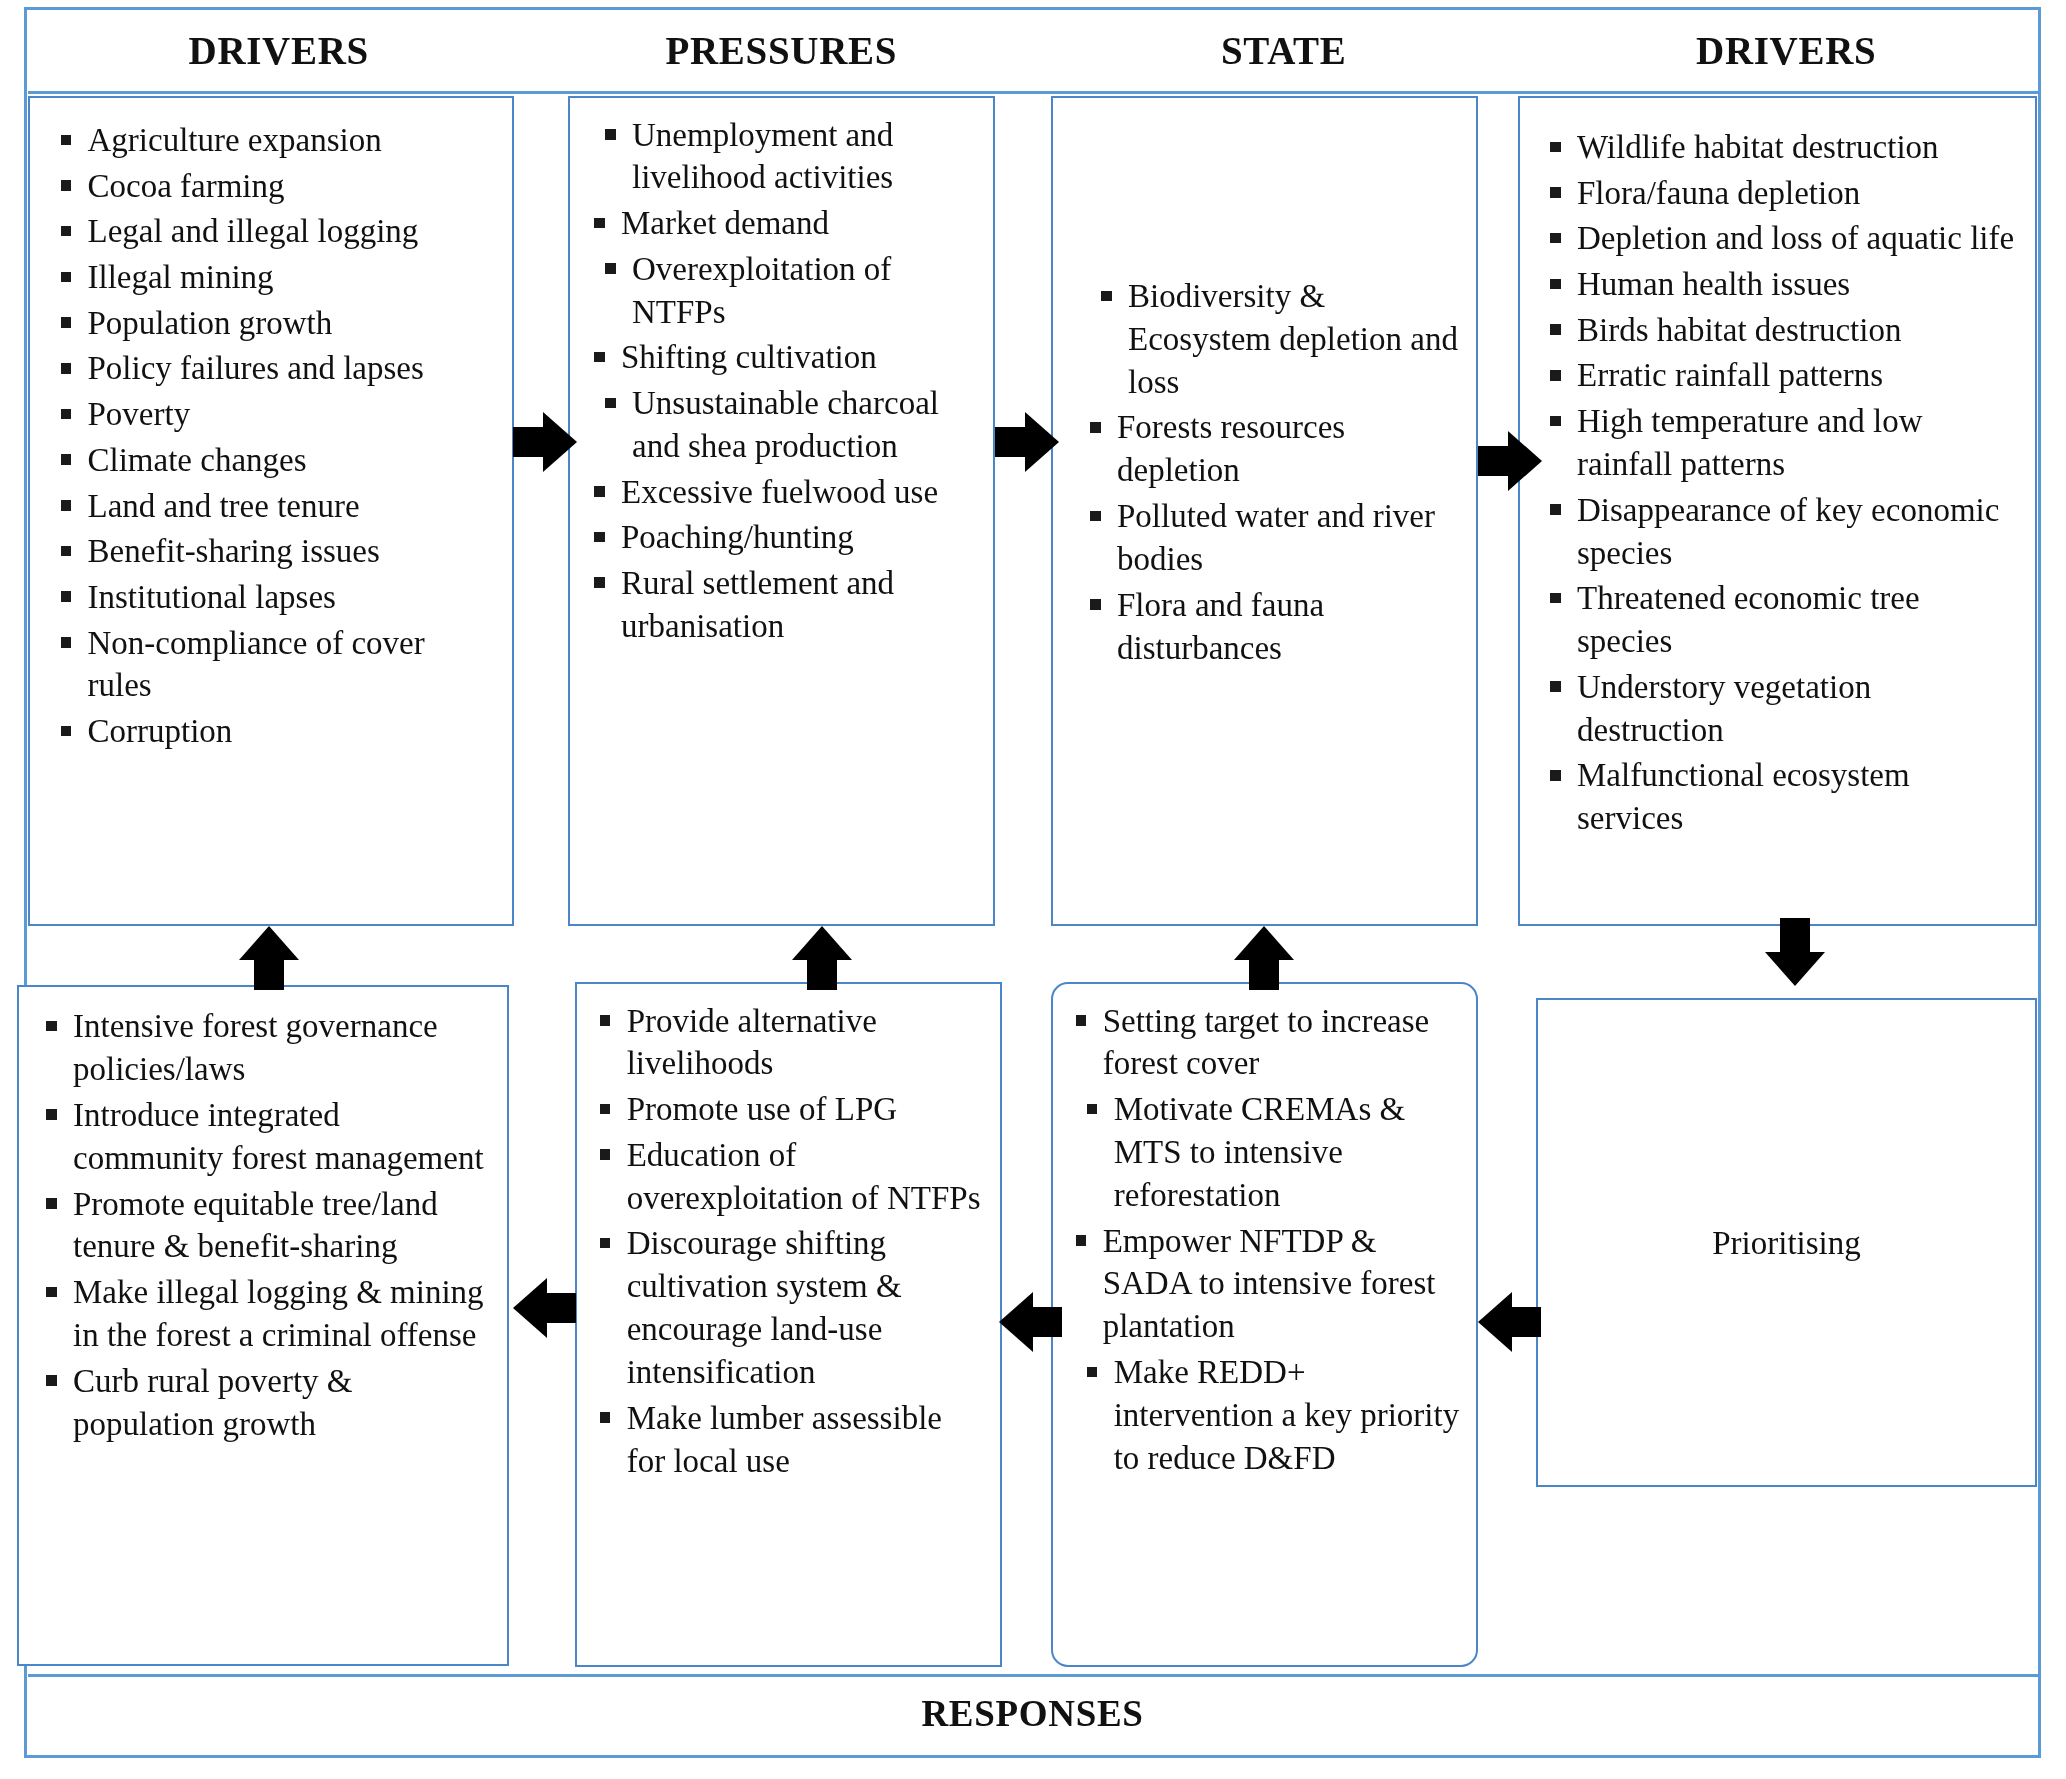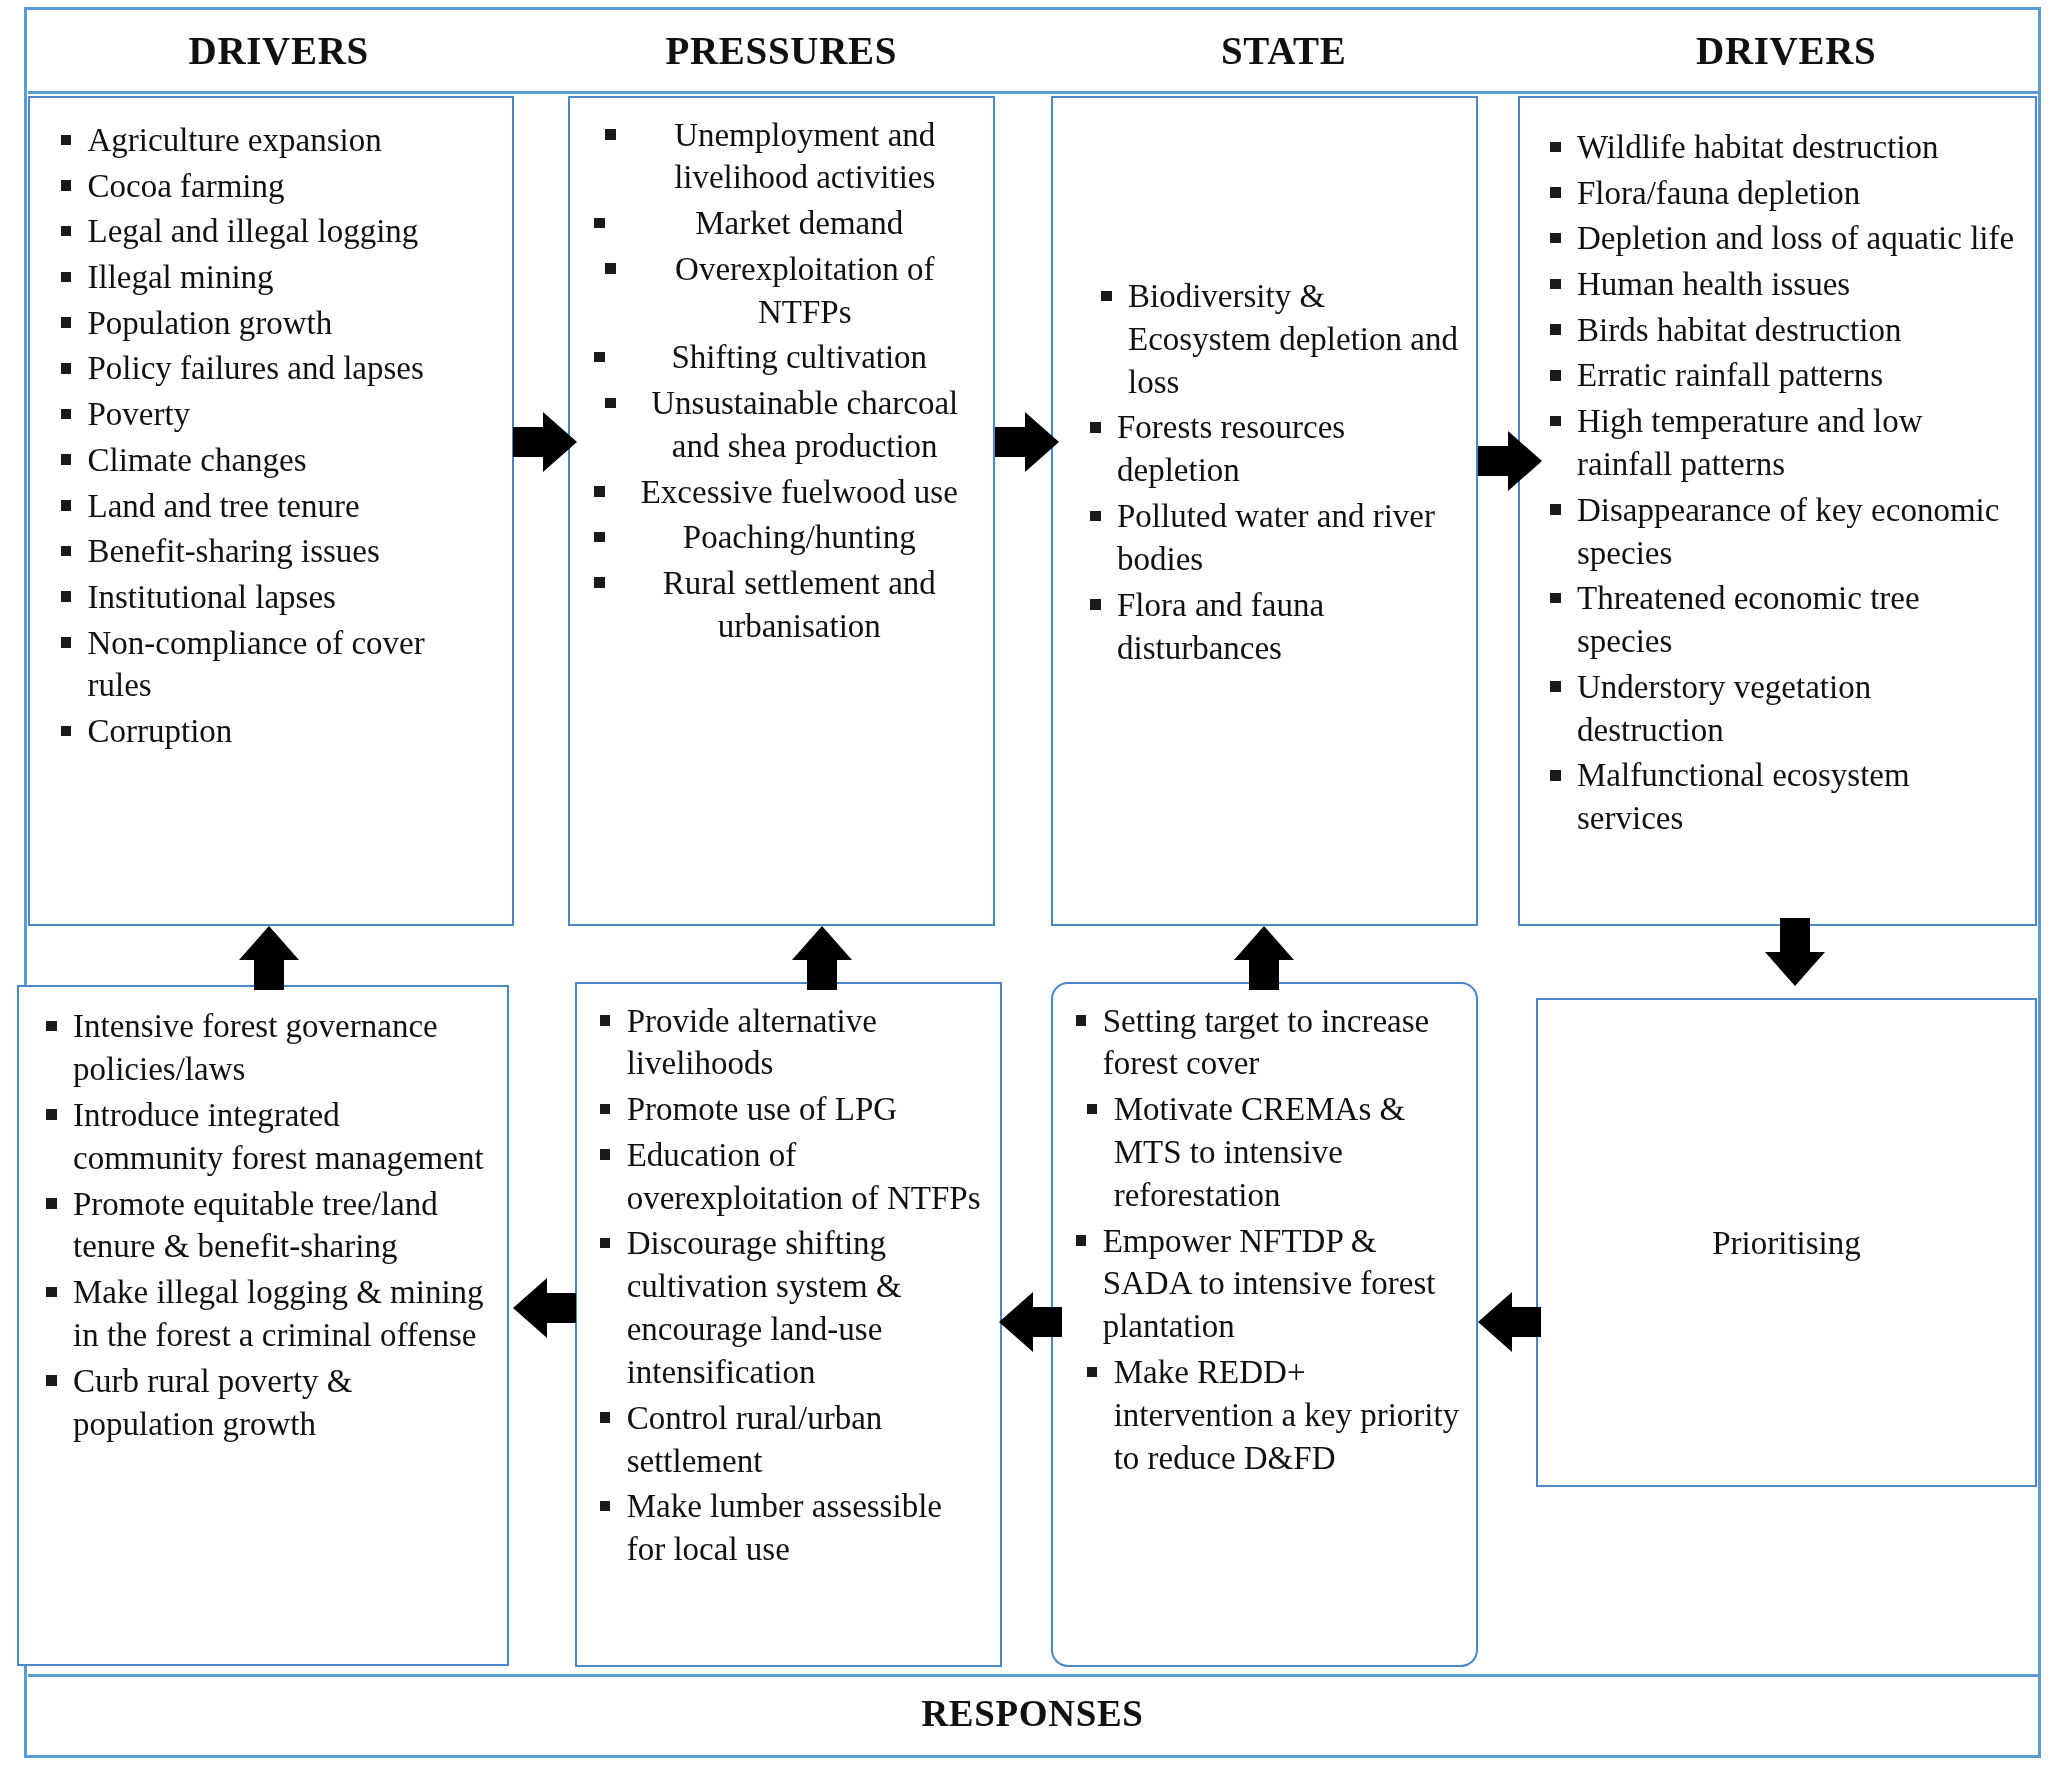--- a/index.html
+++ b/index.html
@@ -106,21 +106,21 @@
     top:15.5px;
     width:10.6px;
     height:10.6px;
     background:#1a1a1a;
   }
   ul.blist li.ind::before{ left:21px; }
   ul.blist li.ind{ padding-left:48px; }
 
   
   #box-drivers   ul.blist{ padding-top:21px; padding-left:21px;}
-  #box-pressures ul.blist{ padding-top:15.5px; padding-left:14px;text-align:center;}
+  #box-pressures ul.blist{ padding-top:15.5px; padding-left:14px;}
   #box-state     ul.blist{ padding-top:177px; padding-left:27px;}
   #box-impacts   ul.blist{ padding-top:28px; padding-left:20px;}
   #box-r-drivers   ul.blist{ padding-top:18.4px; padding-left:17px;}
   #box-r-pressures ul.blist{ padding-top:15.5px; padding-left:12.7px;}
   #box-r-state     ul.blist{ padding-top:15.5px; padding-left:12.7px;}
 
   
   #prioritise-label{
     position:absolute;
     left:0; right:0;
@@ -242,21 +242,20 @@
       <li>Curb rural poverty &amp; population growth</li>
     </ul>
   </div>
 
   <div class="botbox" id="box-r-pressures">
     <ul class="blist">
       <li>Provide alternative livelihoods</li>
       <li>Promote use of LPG</li>
       <li>Education of overexploitation of NTFPs</li>
       <li>Discourage shifting cultivation system &amp; encourage land-use intensification</li>
-      <li>Control rural/urban settlement</li>
       <li>Make lumber assessible for local use</li>
     </ul>
   </div>
 
   <div class="botbox" id="box-r-state">
     <ul class="blist">
       <li>Setting target to increase forest cover</li>
       <li class="ind"> Motivate CREMAs &amp; MTS to intensive reforestation</li>
       <li>Empower NFTDP &amp; SADA to intensive forest plantation</li>
       <li class="ind"> Make REDD+ intervention a key priority to reduce D&amp;FD</li>

